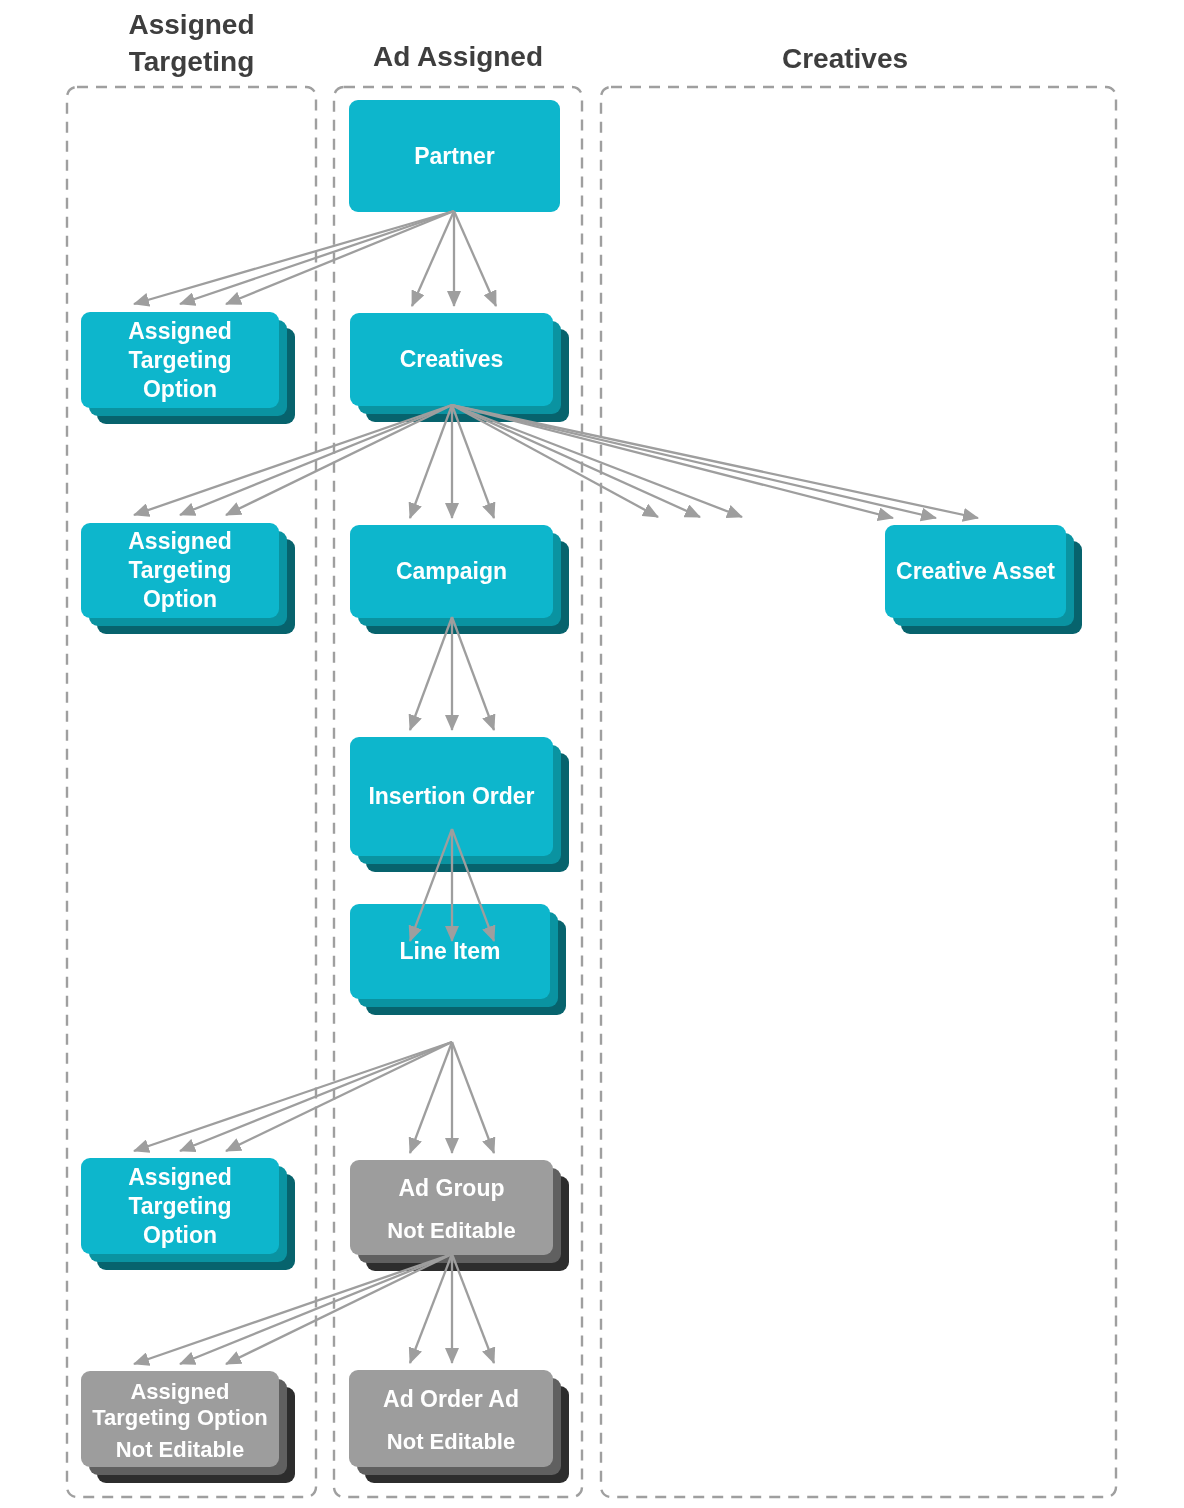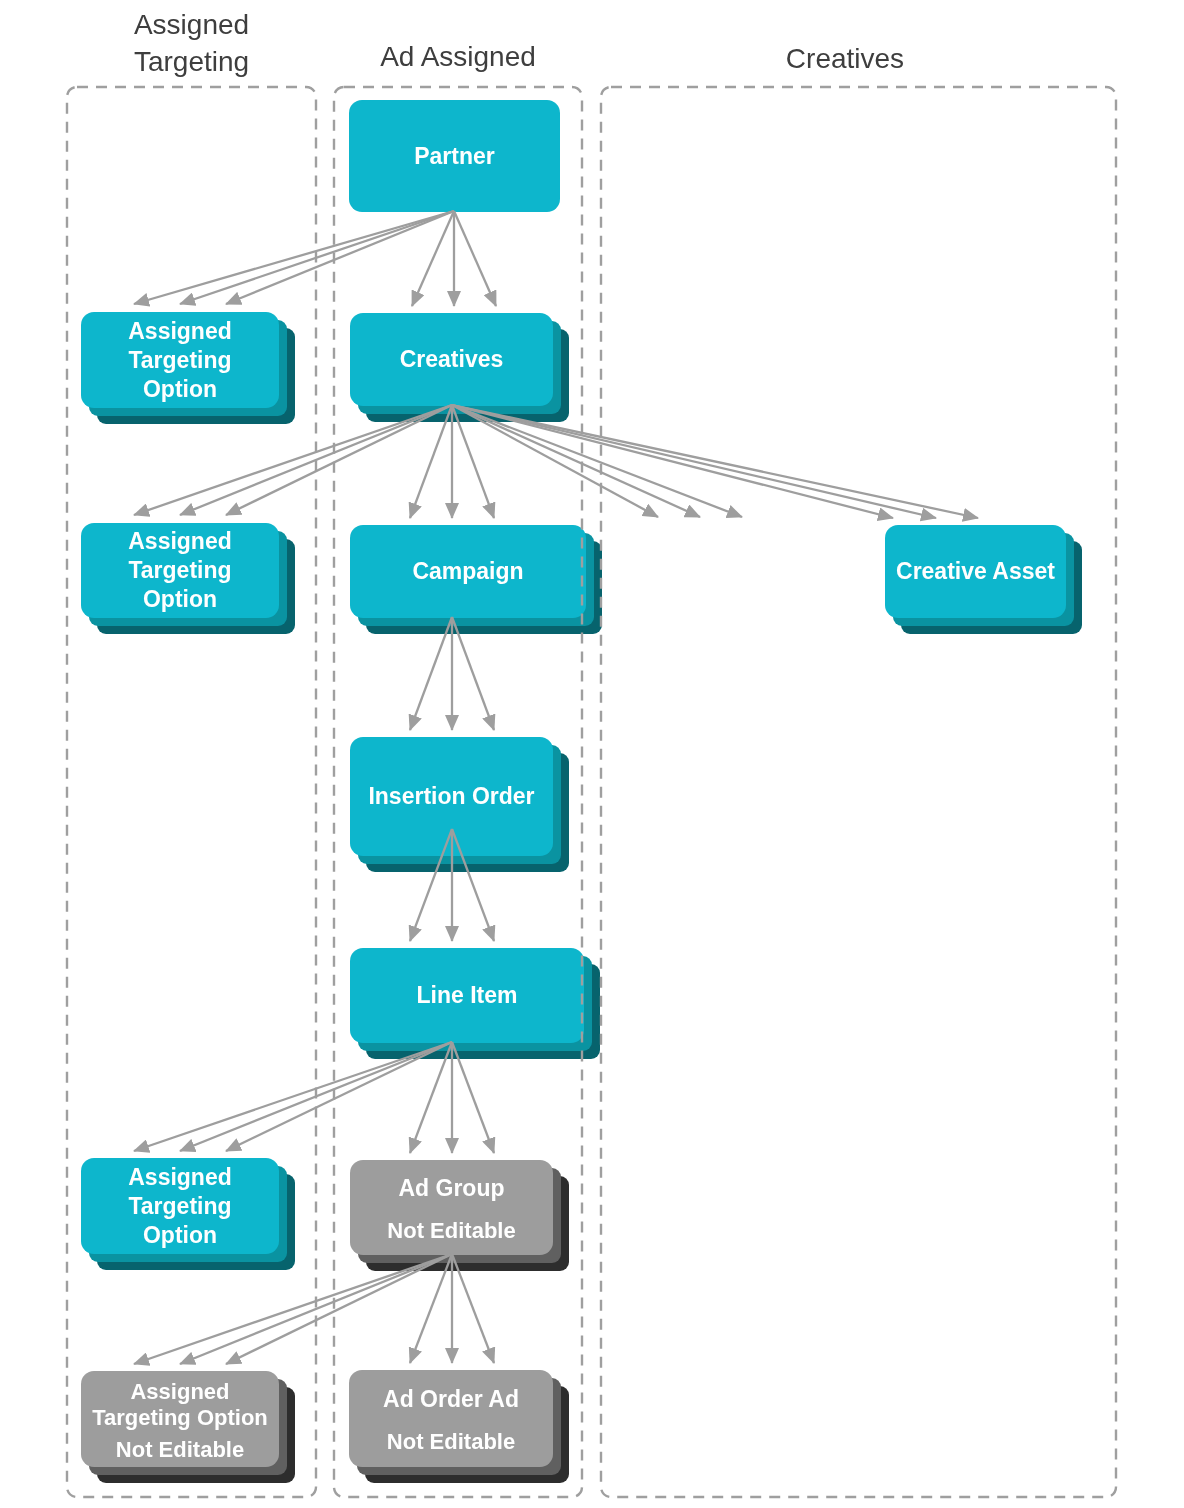--- a/index.html
+++ b/index.html
@@ -1,42 +1,42 @@
 <!DOCTYPE html>
 <html style="--teal-main: #0db6cc; --teal-mid: #0a93a1; --teal-dark: #07636d; --gray-main: #9d9d9d; --gray-mid: #606060; --gray-dark: #2d2d2d; --arrow: #9e9e9e; --border: #9f9f9f; --header-text: #3e3e3e;"><head>
 <meta charset="utf-8">
 <style>
   html,body{margin:0;padding:0;background:#fff;}
   body{font-family:"Liberation Sans",sans-serif;}
   .canvas{position:relative;width:1184px;height:1508px;background:#fff;overflow:hidden;}
 
   
   .col-header{position:absolute;text-align:center;color:var(--header-text,#3e3e3e);
-    font-size:28px;line-height:37px;font-weight:400;}
+    font-size:28px;line-height:37px;font-weight:700;}
   .col-header .wrap{display:inline-block;max-width:180px;}
 
   
   svg.overlay{position:absolute;left:0;top:0;z-index:4;pointer-events:none;}
   .col-rect{fill:none;stroke:var(--border,#9f9f9f);stroke-width:2.4;stroke-dasharray:11 8;}
   .edge-line{stroke:var(--arrow,#9e9e9e);stroke-width:2.3;fill:none;}
   #arrowhead path{fill:var(--arrow,#9e9e9e);}
 
   
   .node{position:absolute;z-index:2;}
   .layer{position:absolute;left:0;top:0;width:100%;height:100%;border-radius:9px;}
   .l2{left:8px;top:8px;}
   .l3{left:16px;top:16px;}
   .teal .main{background:var(--teal-main,#0db6cc);}
   .teal .l2{background:var(--teal-mid,#0a93a1);}
   .teal .l3{background:var(--teal-dark,#07636d);}
   .gray .main{background:var(--gray-main,#9d9d9d);}
   .gray .l2{background:var(--gray-mid,#606060);}
   .gray .l3{background:var(--gray-dark,#2d2d2d);}
   .main{display:flex;flex-direction:column;align-items:center;justify-content:center;
-    color:#fff;font-weight:700;text-align:center;border-radius:13px;}
+    color:#fff;font-weight:700;text-align:center;}
   .label{font-size:23px;line-height:29px;}
   .label.narrow{display:inline-block;max-width:150px;}
   .label.small{font-size:22px;line-height:26px;display:inline-block;max-width:192px;}
   .sublabel{font-size:22px;line-height:20px;margin-top:18px;}
   .sublabel.tight{margin-top:9px;}
 </style>
 </head>
 <body>
 
 <div class="canvas">
@@ -91,37 +91,37 @@
   </div>
 
   <div class="node teal" style="left:350px;top:313px;width:203px;height:93px">
     <div class="layer l3"></div>
     <div class="layer l2"></div>
     <div class="layer main">
       <span class="label">Creatives</span>
     </div>
   </div>
 
-  <div class="node teal" style="left:350px;top:525px;width:236px;height:93px">
+  <div class="node teal" style="left:350px;top:525px;width:203px;height:93px">
     <div class="layer l3"></div>
     <div class="layer l2"></div>
     <div class="layer main">
       <span class="label">Campaign</span>
     </div>
   </div>
 
   <div class="node teal" style="left:350px;top:737px;width:203px;height:119px">
     <div class="layer l3"></div>
     <div class="layer l2"></div>
     <div class="layer main">
       <span class="label">Insertion Order</span>
     </div>
   </div>
 
-  <div class="node teal" style="left:350px;top:948px;width:234px;height:95px">
+  <div class="node teal" style="left:350px;top:904px;width:200px;height:95px">
     <div class="layer l3"></div>
     <div class="layer l2"></div>
     <div class="layer main">
       <span class="label">Line Item</span>
     </div>
   </div>
 
   <div class="node gray" style="left:350px;top:1160px;width:203px;height:95px">
     <div class="layer l3"></div>
     <div class="layer l2"></div>

